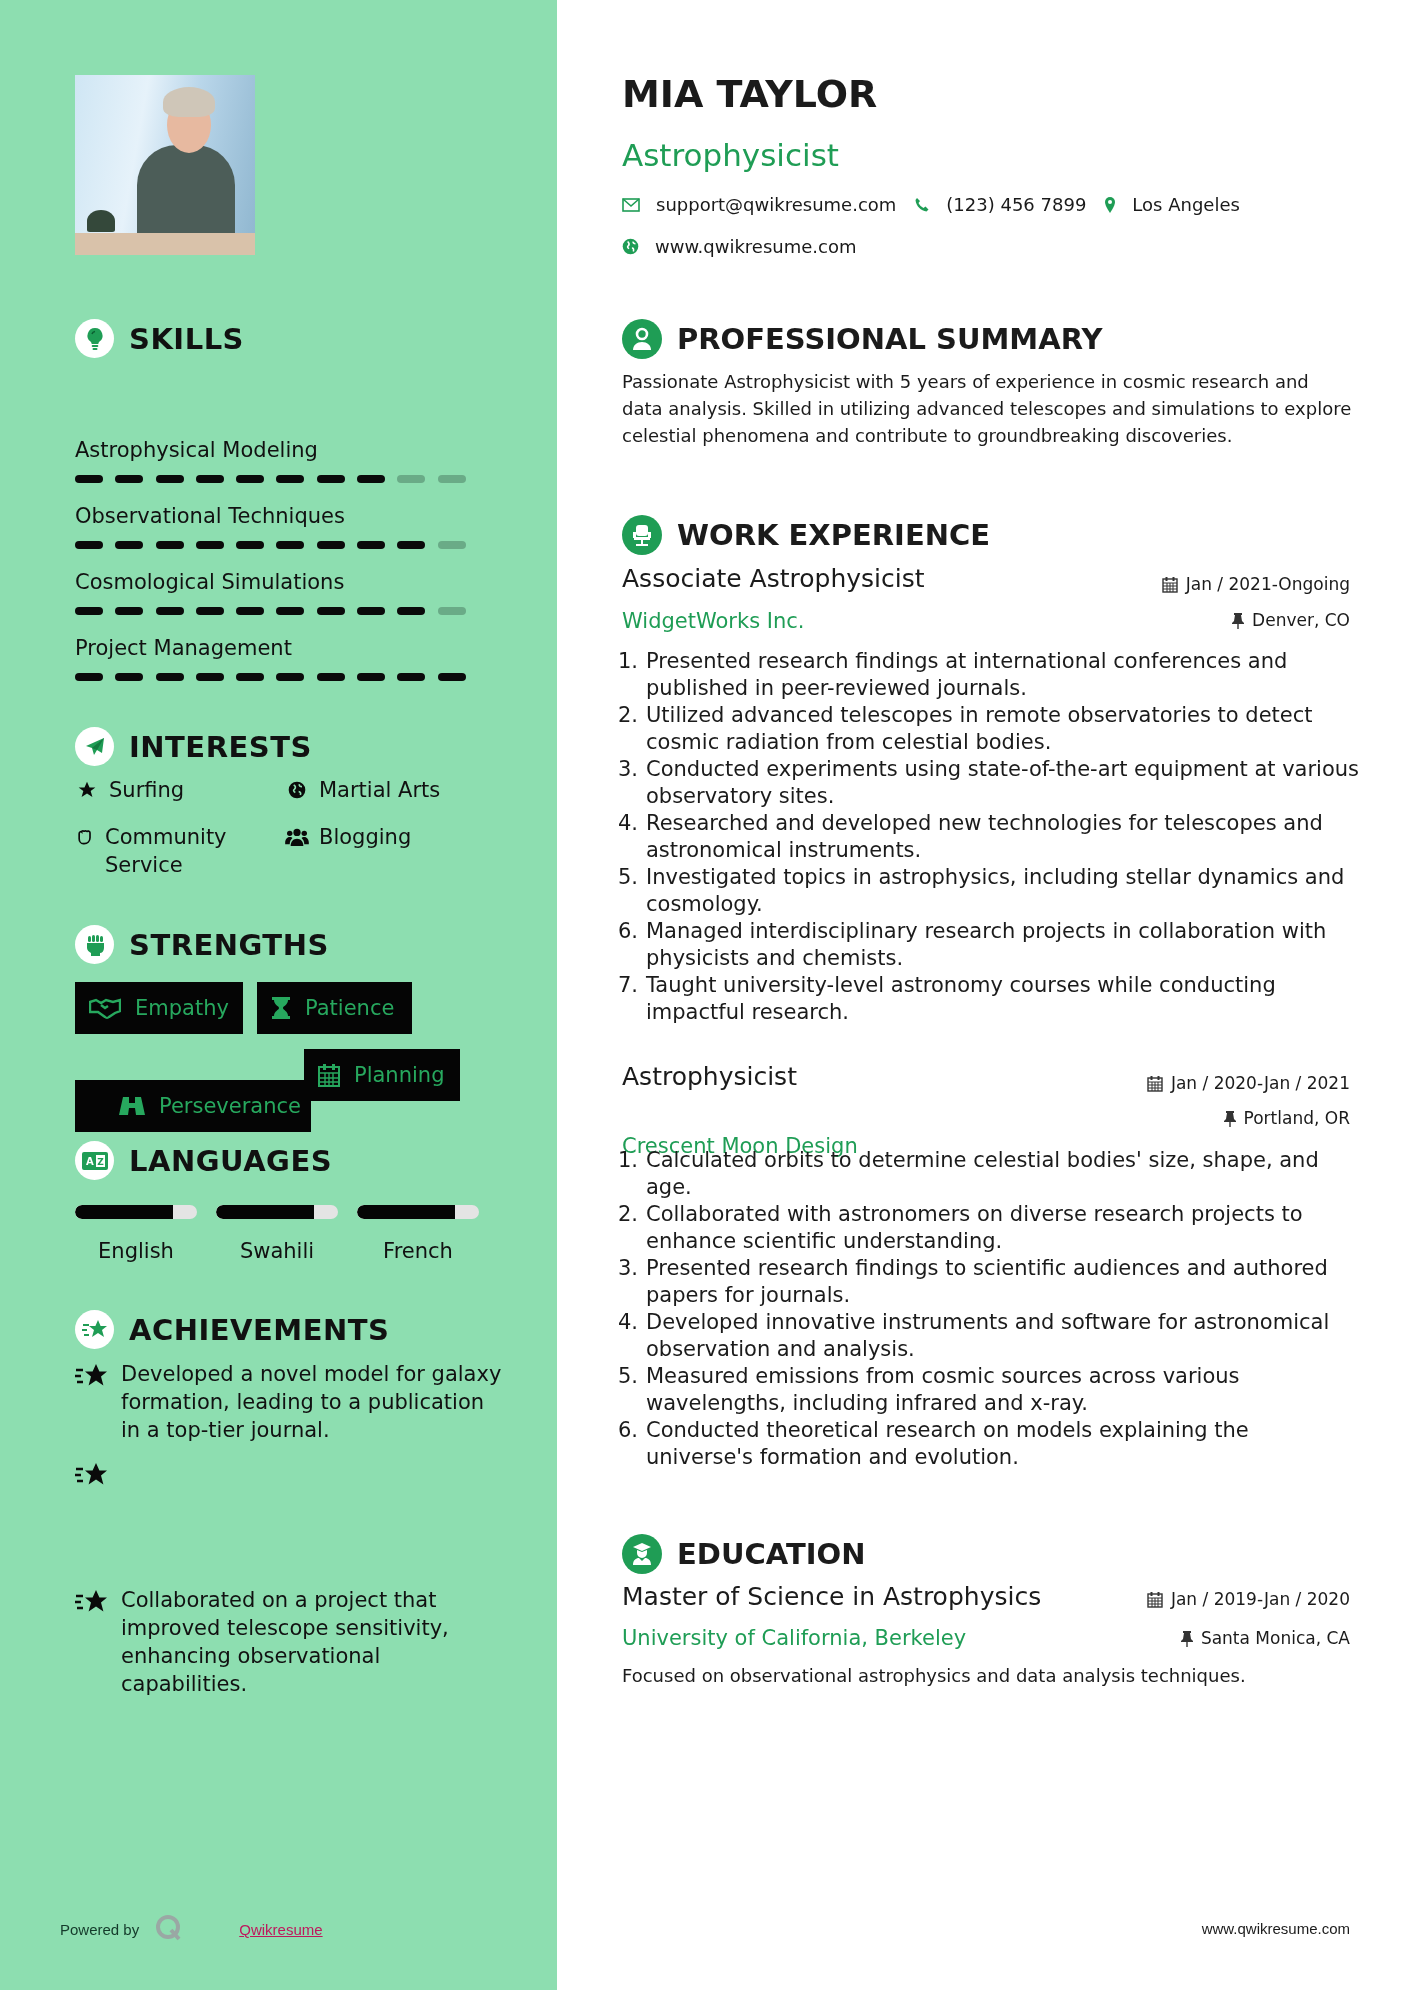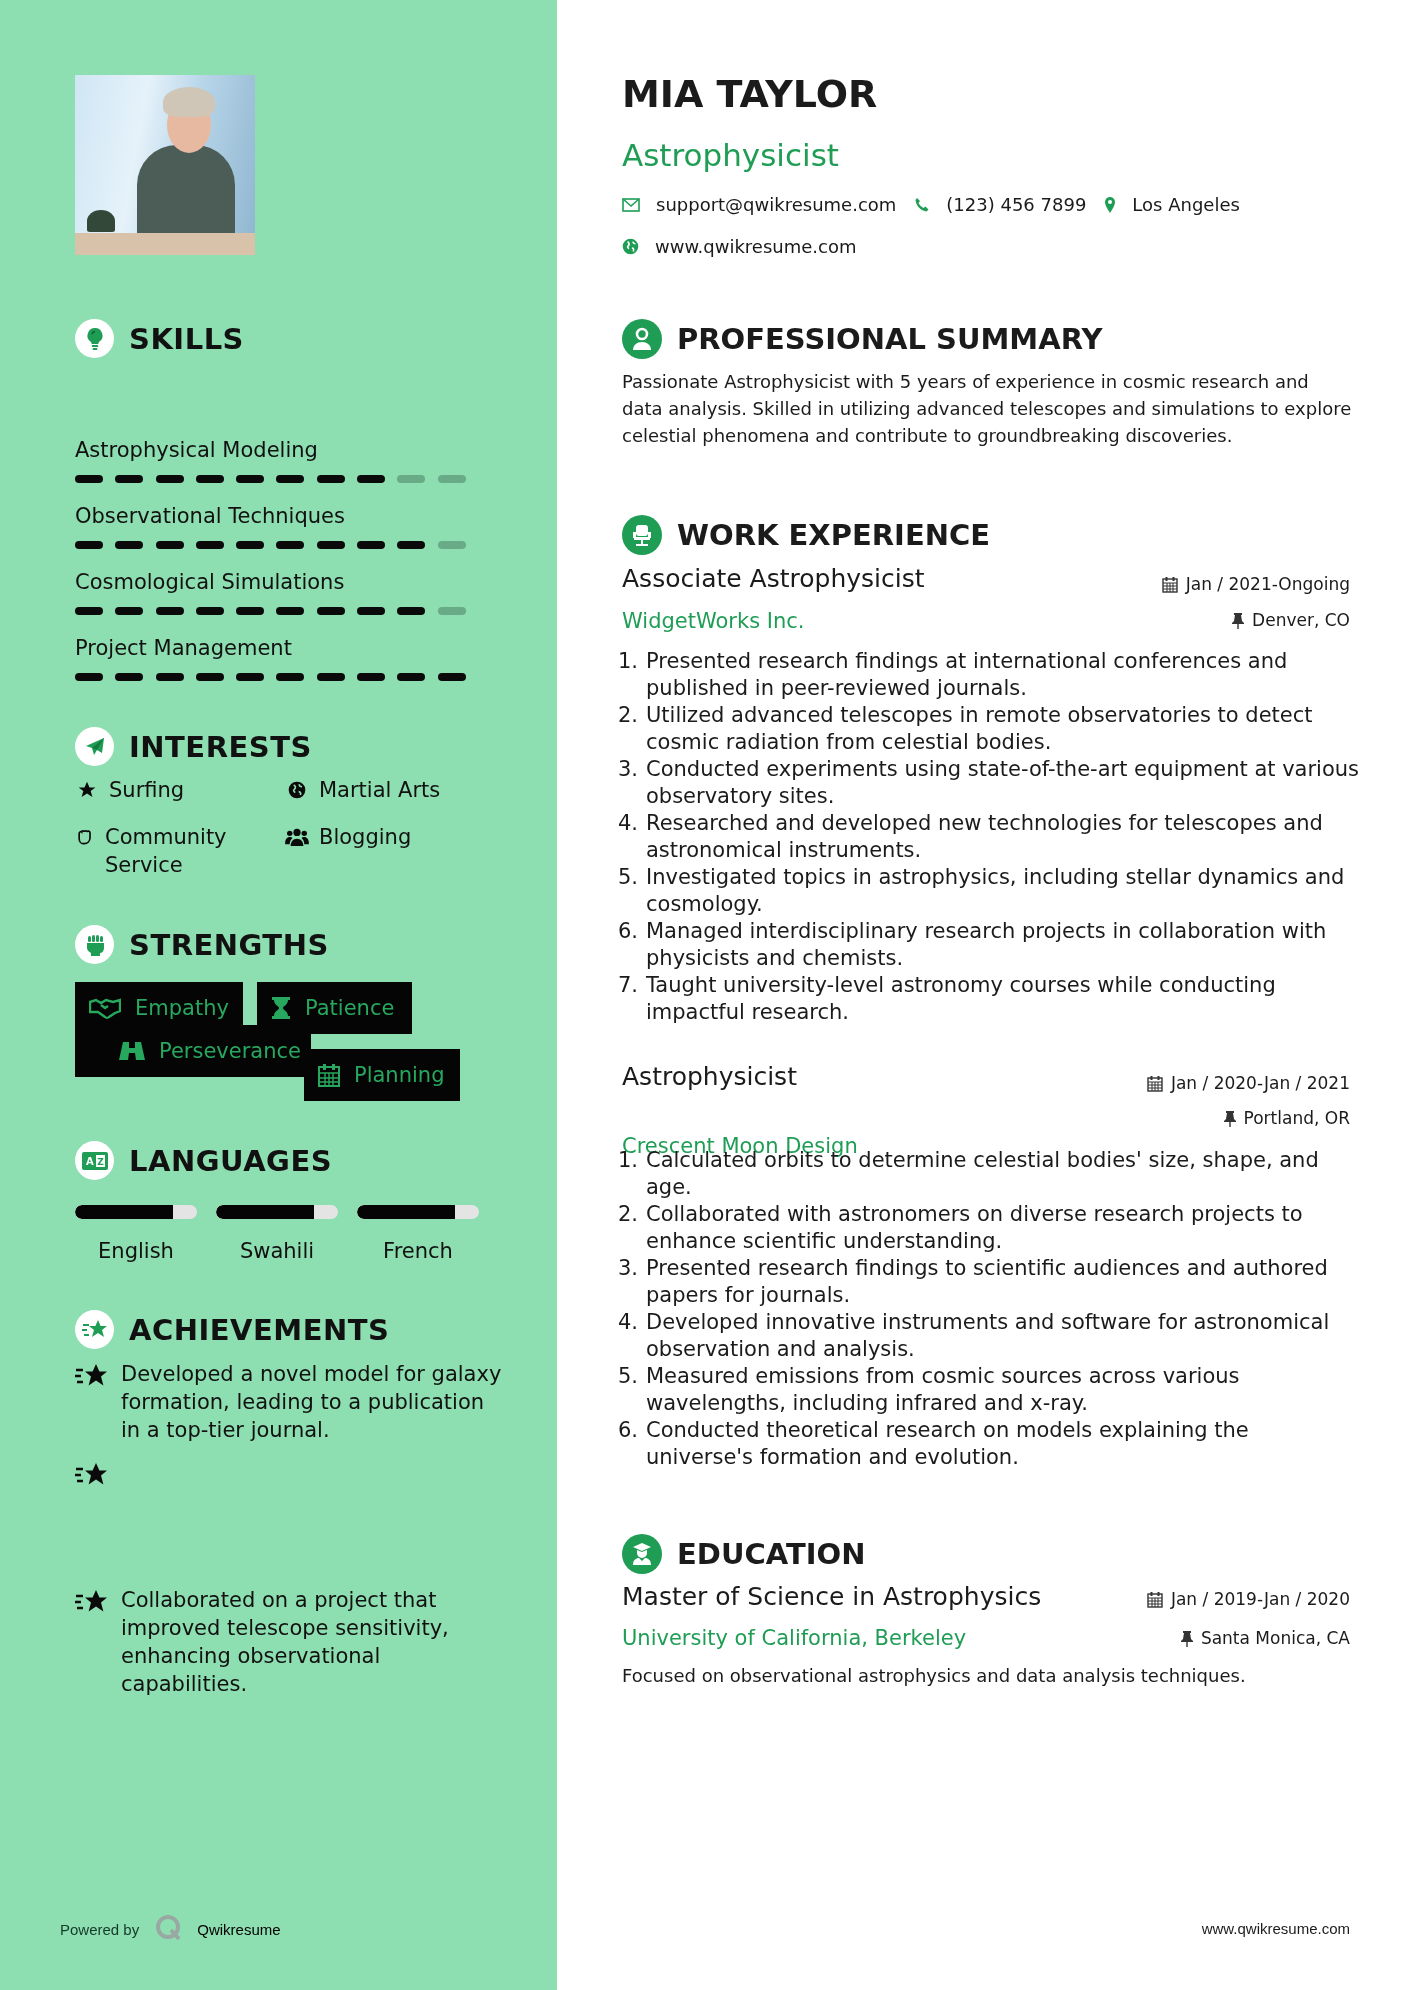--- a/index.html
+++ b/index.html
@@ -37,21 +37,21 @@
   .lang-bar { position: relative; width: 122px; height: 14px; border-radius: 7px; background: #e4e4e4; overflow: hidden; }
   .lang-fill { position: absolute; left: 0; top: 0; height: 14px; border-radius: 7px 0 0 7px; background: #050505; }
   .lang-label { text-align: center; margin-top: 20px; font-size: 21px; color: #111; }
 
   .ach { position: absolute; left: 75px; width: 430px; display: flex; align-items: flex-start; }
   .ach .ic { width: 36px; flex: 0 0 36px; margin-right: 10px; margin-top: 2px; }
   .ach .txt { font-size: 21px; line-height: 28px; color: #111; }
 
   .powered { position: absolute; left: 60px; top: 1914px; display: flex; align-items: center; font-family: "Liberation Sans", sans-serif; font-size: 15px; color: #143a2a; }
   .powered .q { margin: 0 14px 0 16px; }
-  .powered .link { color: #000000; }
+  .powered .link { text-decoration: underline; color: #be185d; margin-left: 42px; }
 
   
   .name { position: absolute; left: 65px; top: 72px; font-family: "DejaVu Sans", sans-serif; font-weight: bold; font-size: 38px; color: #1b1b1b; letter-spacing: 0; }
   .role { position: absolute; left: 65px; top: 137px; font-size: 31px; color: #1f9d55; }
   .contacts { position: absolute; left: 65px; top: 194px; display: flex; align-items: center; font-size: 18px; color: #1a1a1a; }
   .contacts .item { display: flex; align-items: center; margin-right: 18px; }
   .contacts .ic { margin-right: 16px; display: flex; align-items: center; }
   .website { position: absolute; left: 65px; top: 236px; display: flex; align-items: center; font-size: 18px; color: #1a1a1a; }
   .website .ic { margin-right: 16px; display: flex; align-items: center; }
 
@@ -231,21 +231,21 @@
   <div class="chip" style="left:257px; top:982px; width:155px;">
     <span class="ic">
       <svg width="20" height="24" viewBox="0 0 20 24">
           <rect x="1" y="1" width="18" height="3" fill="#27a85e"></rect>
           <rect x="1" y="20" width="18" height="3" fill="#27a85e"></rect>
           <path d="M3 4h14c0 5-5 6-5 8s5 3 5 8H3c0-5 5-6 5-8S3 9 3 4z" fill="#27a85e"></path>
         </svg>
     </span>
     <span>Patience</span>
   </div>
-  <div class="chip" style="left:75px; top:1025px; width:236px;padding-left:44px;">
+  <div class="chip" style="left:75px; top:1080px; width:236px;padding-left:44px;">
     <span class="ic">
       <svg width="26" height="22" viewBox="0 0 26 22">
           <path d="M4 2h6v6h6V2h6l4 18h-9l-1-7h-6l-1 7H0z" fill="#27a85e"></path>
         </svg>
     </span>
     <span>Perseverance</span>
   </div>
   <div class="chip" style="left:304px; top:1049px; width:156px;">
     <span class="ic">
       <svg width="22" height="24" viewBox="0 0 22 24">

